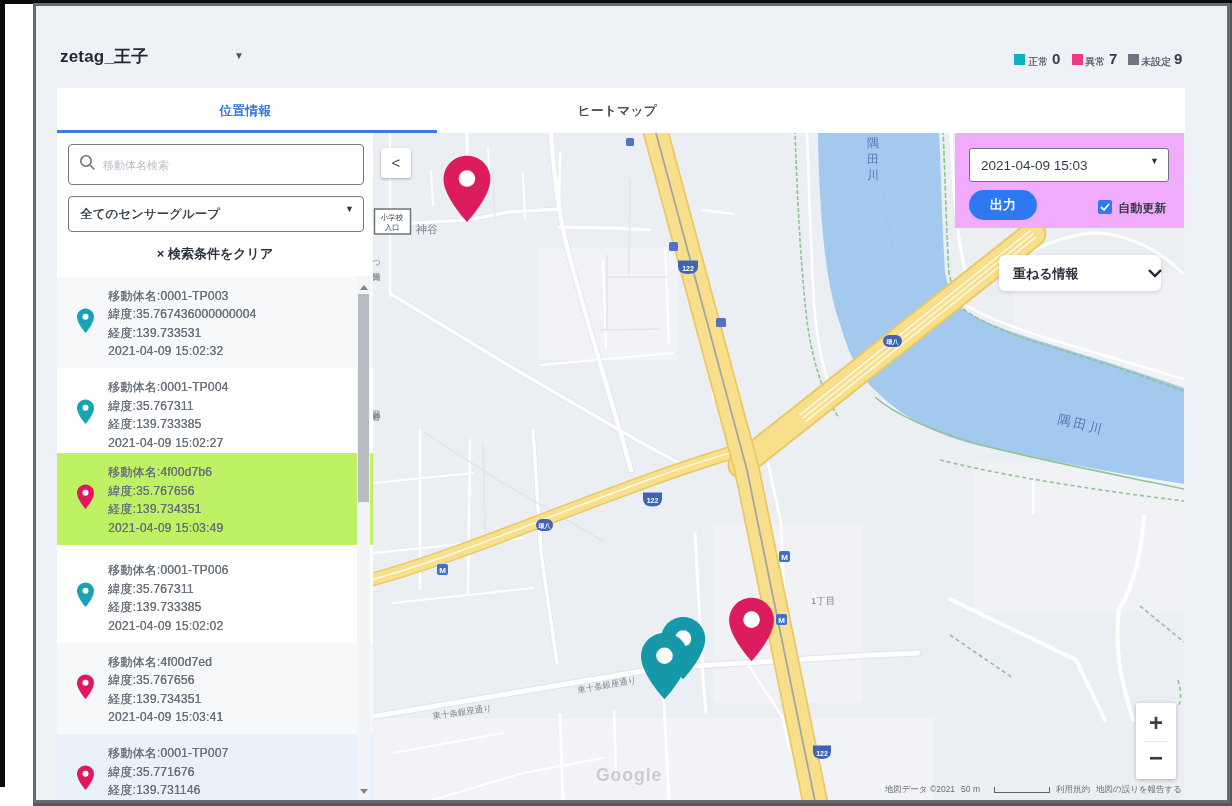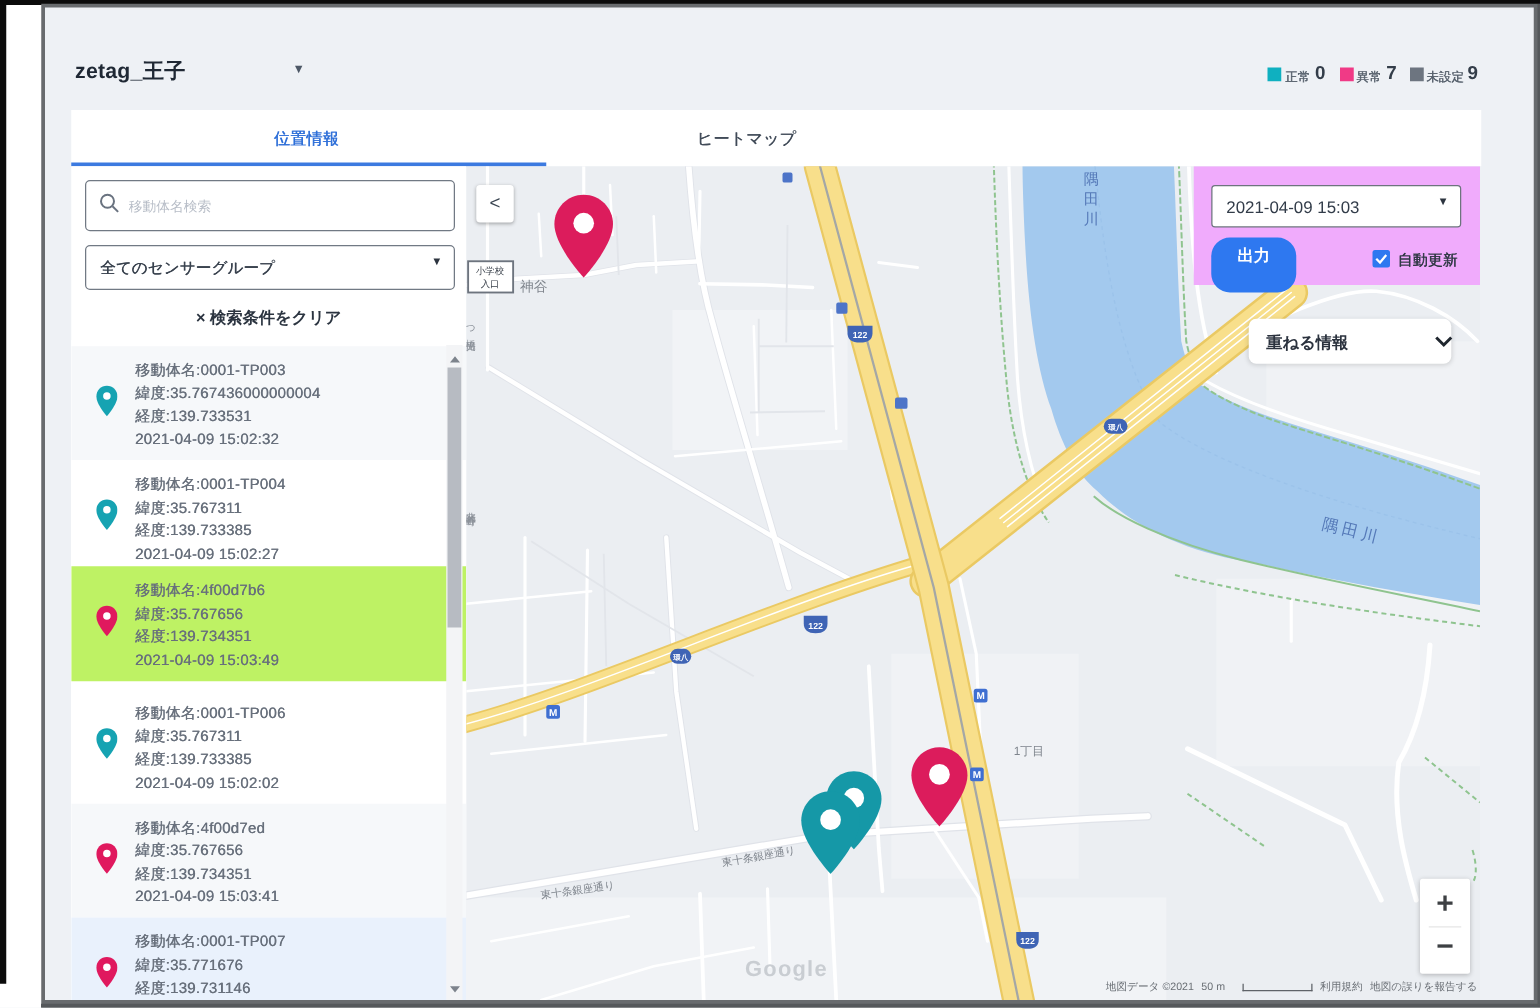--- a/index.html
+++ b/index.html
@@ -28,21 +28,21 @@
 .pin{left:20px;width:17px}
 #sbar{left:300px;top:143px;width:13px;height:524px;background:#f3f4f6}
 #sthumb{left:1px;top:18px;width:11px;height:208px;background:#b7bbc2}
 .sarr{left:2.5px;width:0;height:0;border-left:4px solid transparent;border-right:4px solid transparent}
 #map{left:337px;top:127px;width:811px;height:667px;overflow:hidden}
 #backbtn{left:8px;top:15px;width:30px;height:30px;background:#fff;border-radius:3px;box-shadow:0 1px 3px rgba(0,0,0,.3);text-align:center;font-size:15px;color:#3a4551;line-height:29px}
 #tr-panel{left:582px;top:0;width:229px;height:95px;background:#f0abfc}
 #datebox{left:14px;top:15px;width:200px;height:34px;border:1px solid #6d747e;border-radius:3px;background:#fff}
 #datetxt{left:11px;top:9px;font-size:13.5px;color:#323c49}
 #datecaret{left:180px;top:7px;font-size:9px;color:#2c343f}
-#outbtn{left:14px;top:57px;width:68px;height:44px;background:#2e78f0;border-radius:15px;color:#fff;font-size:13px;font-weight:bold;text-align:center;line-height:30px}
+#outbtn{left:14px;top:57px;width:68px;height:30px;background:#2e78f0;border-radius:15px;color:#fff;font-size:13px;font-weight:bold;text-align:center;line-height:30px}
 #cbx{left:143px;top:67px;width:14px;height:14px;background:#2e78f0;border-radius:2px;color:#fff;font-size:11px;text-align:center;line-height:14px}
 #cbxlab{left:163px;top:67px;font-size:12px;color:#2f3844;text-shadow:.4px 0 currentColor}
 #layercard{left:626px;top:122px;width:162px;height:36px;background:#fff;border-radius:6px;box-shadow:0 1px 4px rgba(0,0,0,.15)}
 #layertxt{left:14px;top:10px;font-size:13px;font-weight:bold;color:#2b323e}
 #zoomctl{left:763px;top:570px;width:40px;height:76px;background:#fff;border-radius:2px;box-shadow:0 1px 4px rgba(0,0,0,.25)}
 .zbtn{left:0;width:40px;height:38px;text-align:center;font-size:24px;font-weight:bold;color:#3d4043}
 #zdiv{left:7px;top:37.5px;width:26px;height:1px;background:#e6e6e6}
 #attrib{right:2px;bottom:4px;font-size:8.5px;color:#6a6f75;white-space:nowrap}
 #attrib span{margin-left:6px}
 #scalebar{display:inline-block;width:56px;height:6px;border:1px solid #5f6368;border-top:none;margin-left:14px;position:relative;top:1px}
@@ -60,21 +60,21 @@
   <div class="abs lgnum" style="left:1016px">0</div>
   <div class="abs lgsq" style="left:1036px;background:#f03a86"></div>
   <div class="abs lglab" style="left:1049px">異常</div>
   <div class="abs lgnum" style="left:1073px">7</div>
   <div class="abs lgsq" style="left:1092px;background:#6d7580"></div>
   <div class="abs lglab" style="left:1105px">未設定</div>
   <div class="abs lgnum" style="left:1138px">9</div>
 
   <div class="abs" id="tabbar">
     <div class="abs tab" style="left:0;color:#2e6fd8">位置情報</div>
-    <div class="abs tab" style="left:352px">ヒートマップ</div>
+    <div class="abs tab" style="left:372px">ヒートマップ</div>
     <div class="abs" id="underline"></div>
   </div>
 
   <div class="abs" id="lpanel">
     <div class="abs" id="srch"></div>
     <svg class="abs" style="left:22px;top:21px" width="17" height="17" viewBox="0 0 17 17">
           <circle cx="7" cy="7" r="5.2" fill="none" stroke="#6a7380" stroke-width="1.6"></circle>
           <line x1="11" y1="11" x2="15.5" y2="15.5" stroke="#6a7380" stroke-width="1.6"></line>
         </svg>
     <div class="abs" id="srchph">移動体名検索</div>

